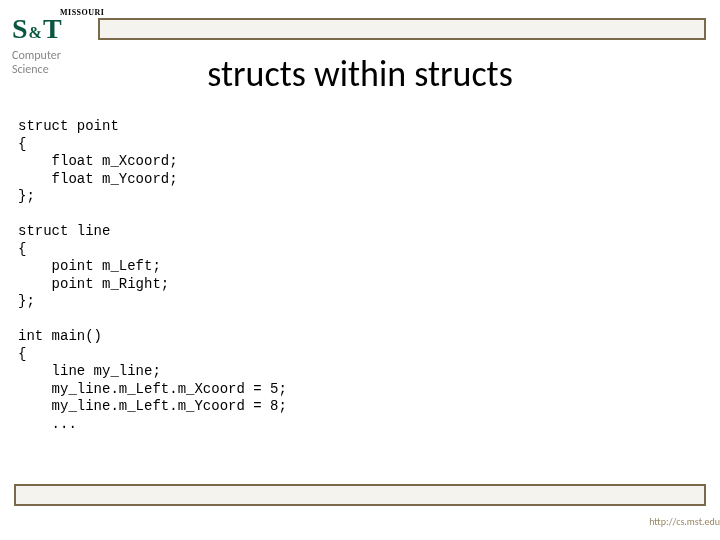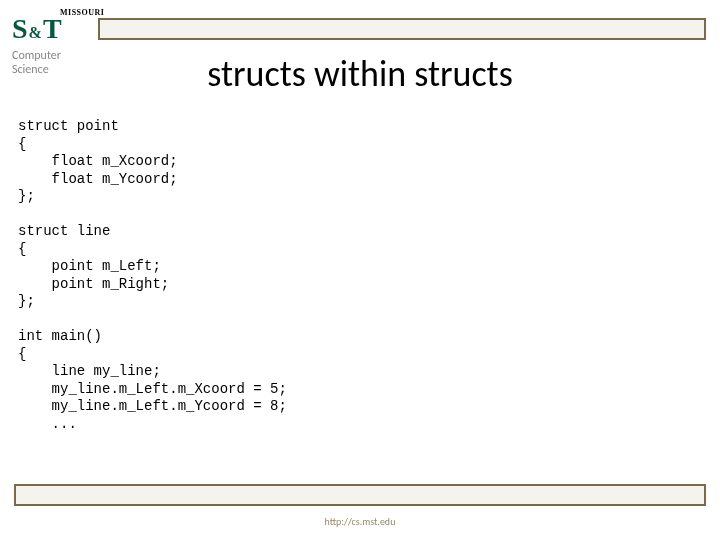--- a/index.html
+++ b/index.html
@@ -92,21 +92,21 @@
     right: 14px;
     height: 22px;
     border: 2px solid #7a6a4a;
     background: #f5f3ee;
   }
   .footer {
     position: absolute;
     bottom: 12px;
     left: 0;
     right: 0;
-    text-align: center;
+    text-align: right;
     font-size: 10px;
     color: #9a8866;
   }
 </style>
 </head>
 <body>
 
 <div class="logo">
   <div class="logo-top">MISSOURI</div>
   <div class="logo-main">

